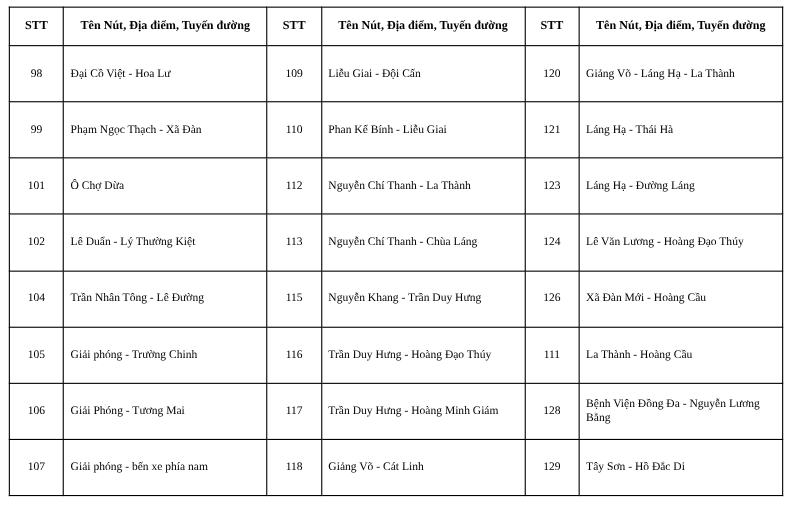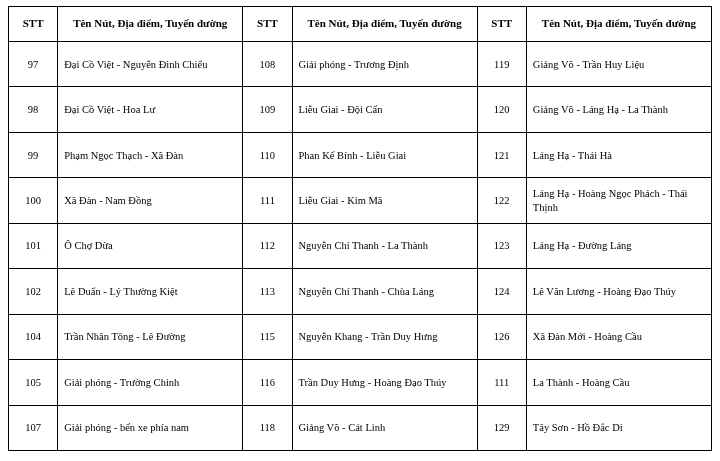--- a/index.html
+++ b/index.html
@@ -72,50 +72,34 @@
         <th>STT</th>
         <th>Tên Nút, Địa điểm, Tuyến đường</th>
         <th>STT</th>
         <th>Tên Nút, Địa điểm, Tuyến đường</th>
         <th>STT</th>
         <th>Tên Nút, Địa điểm, Tuyến đường</th>
       </tr>
     </thead>
     <tbody>
       <tr>
-        <td class="stt">97</td>
-        <td class="name">Đại Cồ Việt - Nguyễn Đình Chiểu</td>
-        <td class="stt">108</td>
-        <td class="name">Giải phóng - Trương Định</td>
-        <td class="stt">119</td>
-        <td class="name">Giảng Võ - Trần Huy Liệu</td>
-      </tr>
-      <tr>
         <td class="stt">98</td>
         <td class="name">Đại Cồ Việt - Hoa Lư</td>
         <td class="stt">109</td>
         <td class="name">Liễu Giai - Đội Cấn</td>
         <td class="stt">120</td>
         <td class="name">Giảng Võ - Láng Hạ - La Thành</td>
       </tr>
       <tr>
         <td class="stt">99</td>
         <td class="name">Phạm Ngọc Thạch - Xã Đàn</td>
         <td class="stt">110</td>
         <td class="name">Phan Kế Bính - Liễu Giai</td>
         <td class="stt">121</td>
         <td class="name">Láng Hạ - Thái Hà</td>
-      </tr>
-      <tr>
-        <td class="stt">100</td>
-        <td class="name">Xã Đàn - Nam Đồng</td>
-        <td class="stt">111</td>
-        <td class="name">Liễu Giai - Kim Mã</td>
-        <td class="stt">122</td>
-        <td class="name">Láng Hạ - Hoàng Ngọc Phách - Thái Thịnh</td>
       </tr>
       <tr>
         <td class="stt">101</td>
         <td class="name">Ô Chợ Dừa</td>
         <td class="stt">112</td>
         <td class="name">Nguyễn Chí Thanh - La Thành</td>
         <td class="stt">123</td>
         <td class="name">Láng Hạ - Đường Láng</td>
       </tr>
       <tr>
@@ -136,20 +120,28 @@
       </tr>
       <tr>
         <td class="stt">105</td>
         <td class="name">Giải phóng - Trường Chinh</td>
         <td class="stt">116</td>
         <td class="name">Trần Duy Hưng - Hoàng Đạo Thúy</td>
         <td class="stt">111</td>
         <td class="name">La Thành - Hoàng Cầu</td>
       </tr>
       <tr>
+        <td class="stt">106</td>
+        <td class="name">Giải Phóng - Tương Mai</td>
+        <td class="stt">117</td>
+        <td class="name">Trần Duy Hưng - Hoàng Minh Giám</td>
+        <td class="stt">128</td>
+        <td class="name">Bệnh Viện Đồng Đa - Nguyễn Lương Bằng</td>
+      </tr>
+      <tr>
         <td class="stt">107</td>
         <td class="name">Giải phóng - bến xe phía nam</td>
         <td class="stt">118</td>
         <td class="name">Giảng Võ - Cát Linh</td>
         <td class="stt">129</td>
         <td class="name">Tây Sơn - Hồ Đắc Di</td>
       </tr>
     </tbody>
   </table>
 </div>

